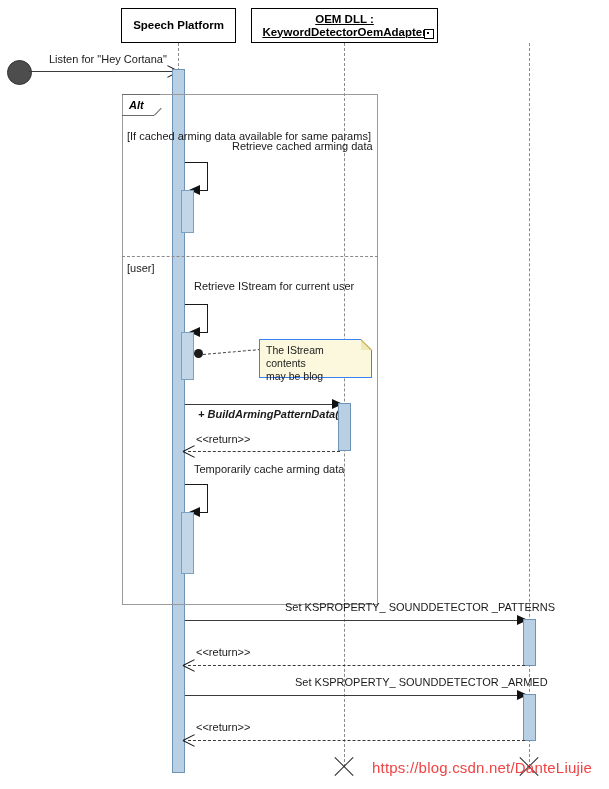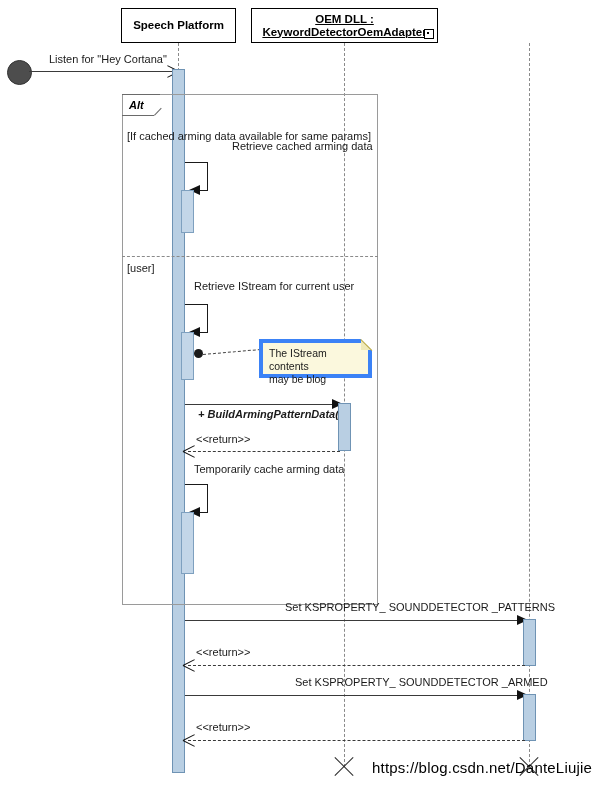--- a/index.html
+++ b/index.html
@@ -99,21 +99,21 @@
   }
   .frag-title{
     position:absolute;font-size:11px;font-weight:bold;color:#000;
   }
   .frag-div{position:absolute;height:0;border-top:1.2px dashed #8a8a8a;}
   .guard{position:absolute;font-size:11px;color:#1a1a1a;white-space:nowrap;}
 
   
   .note{
     position:absolute;box-sizing:border-box;
-    background:#fbf8dd;border:4px solid #3b82f6;
+    background:#fbf8dd;border:1px solid #3b82f6;
     font-size:10.5px;line-height:13px;color:#1a1a1a;
     padding:4px 6px;
   }
   .note-fold{
     position:absolute;width:0;height:0;
     border-left:11px solid #efe9b8;border-top:11px solid #fff;
   }
   .note-fold-line{
     position:absolute;height:0;border-top:1px solid #b9a94a;
     transform-origin:0 0;
@@ -124,21 +124,21 @@
   
   .xmark{position:absolute;width:26px;height:26px;}
   .xmark::before,.xmark::after{
     content:"";position:absolute;left:0;top:12px;width:26px;height:0;
     border-top:1.8px solid #2a2a2a;
   }
   .xmark::before{transform:rotate(45deg);}
   .xmark::after{transform:rotate(-45deg);}
 
   .watermark{
-    position:absolute;font-size:15px;color:#000000;white-space:nowrap;
+    position:absolute;font-size:15px;color:#ef4444;white-space:nowrap;
     letter-spacing:.2px;
   }
 </style>
 </head>
 <body>
 
 <div id="stage">
 
   <div class="head" style="left:121px;top:8px;width:115px;height:35px;">
     <span class="head-inner">Speech Platform</span>

